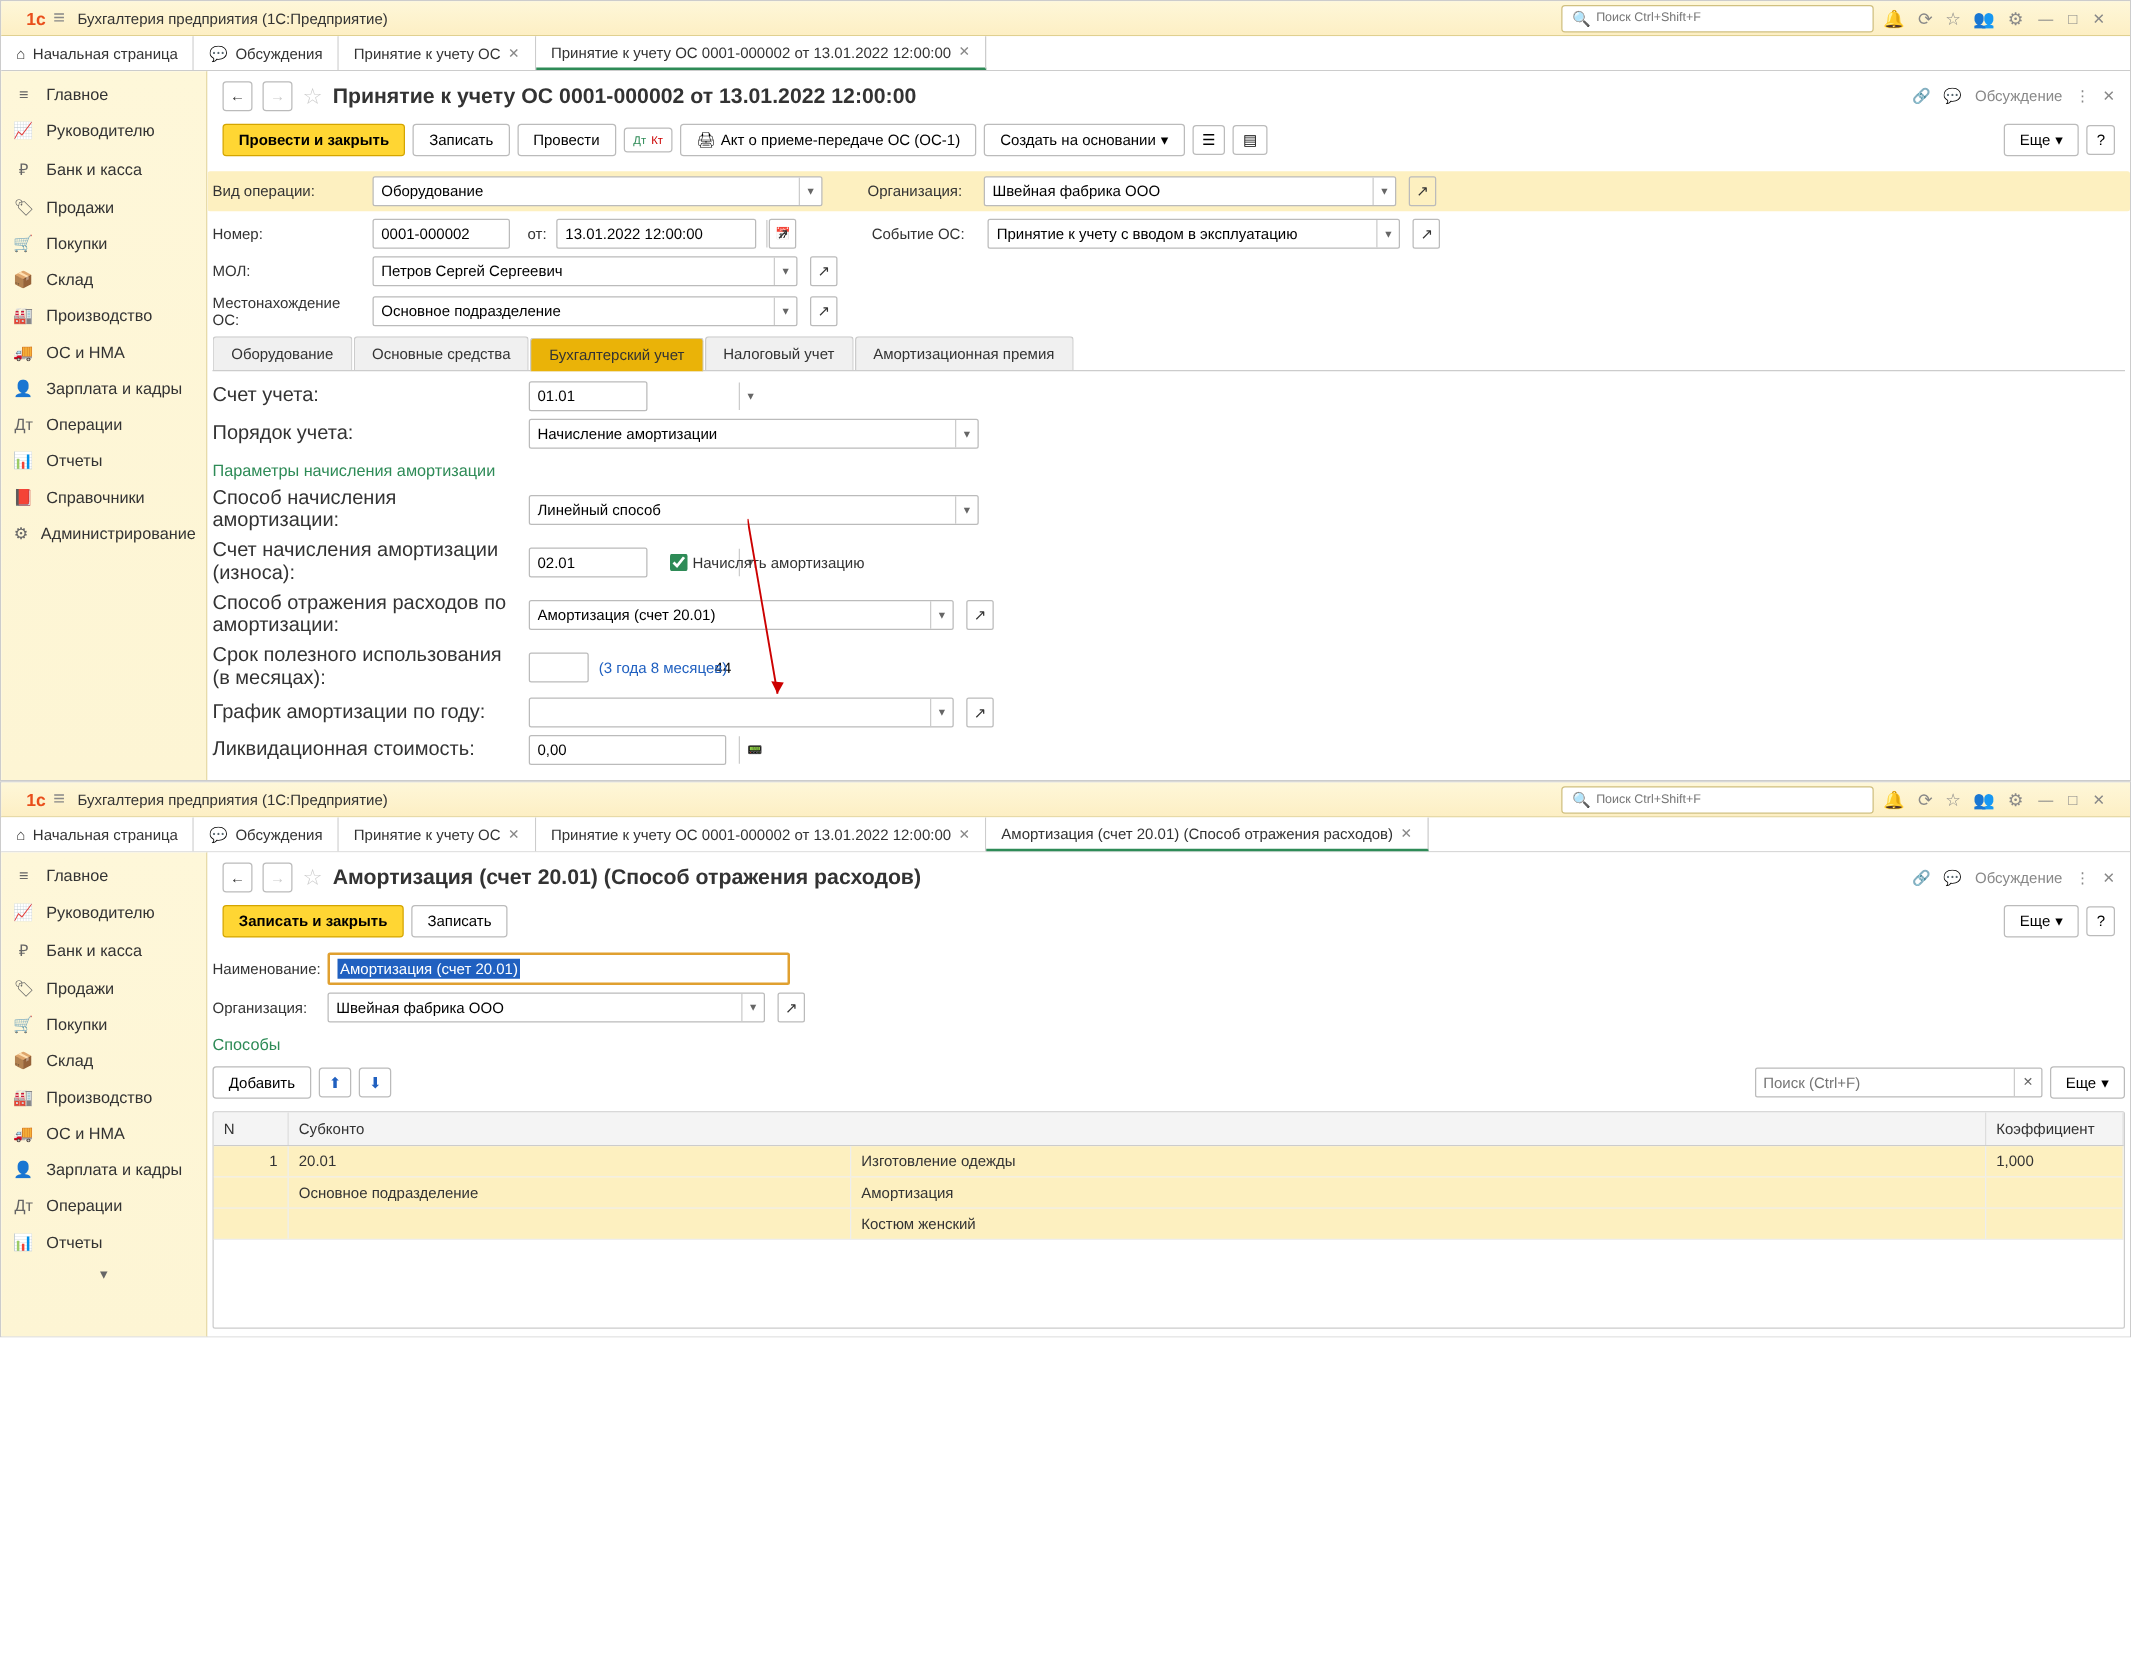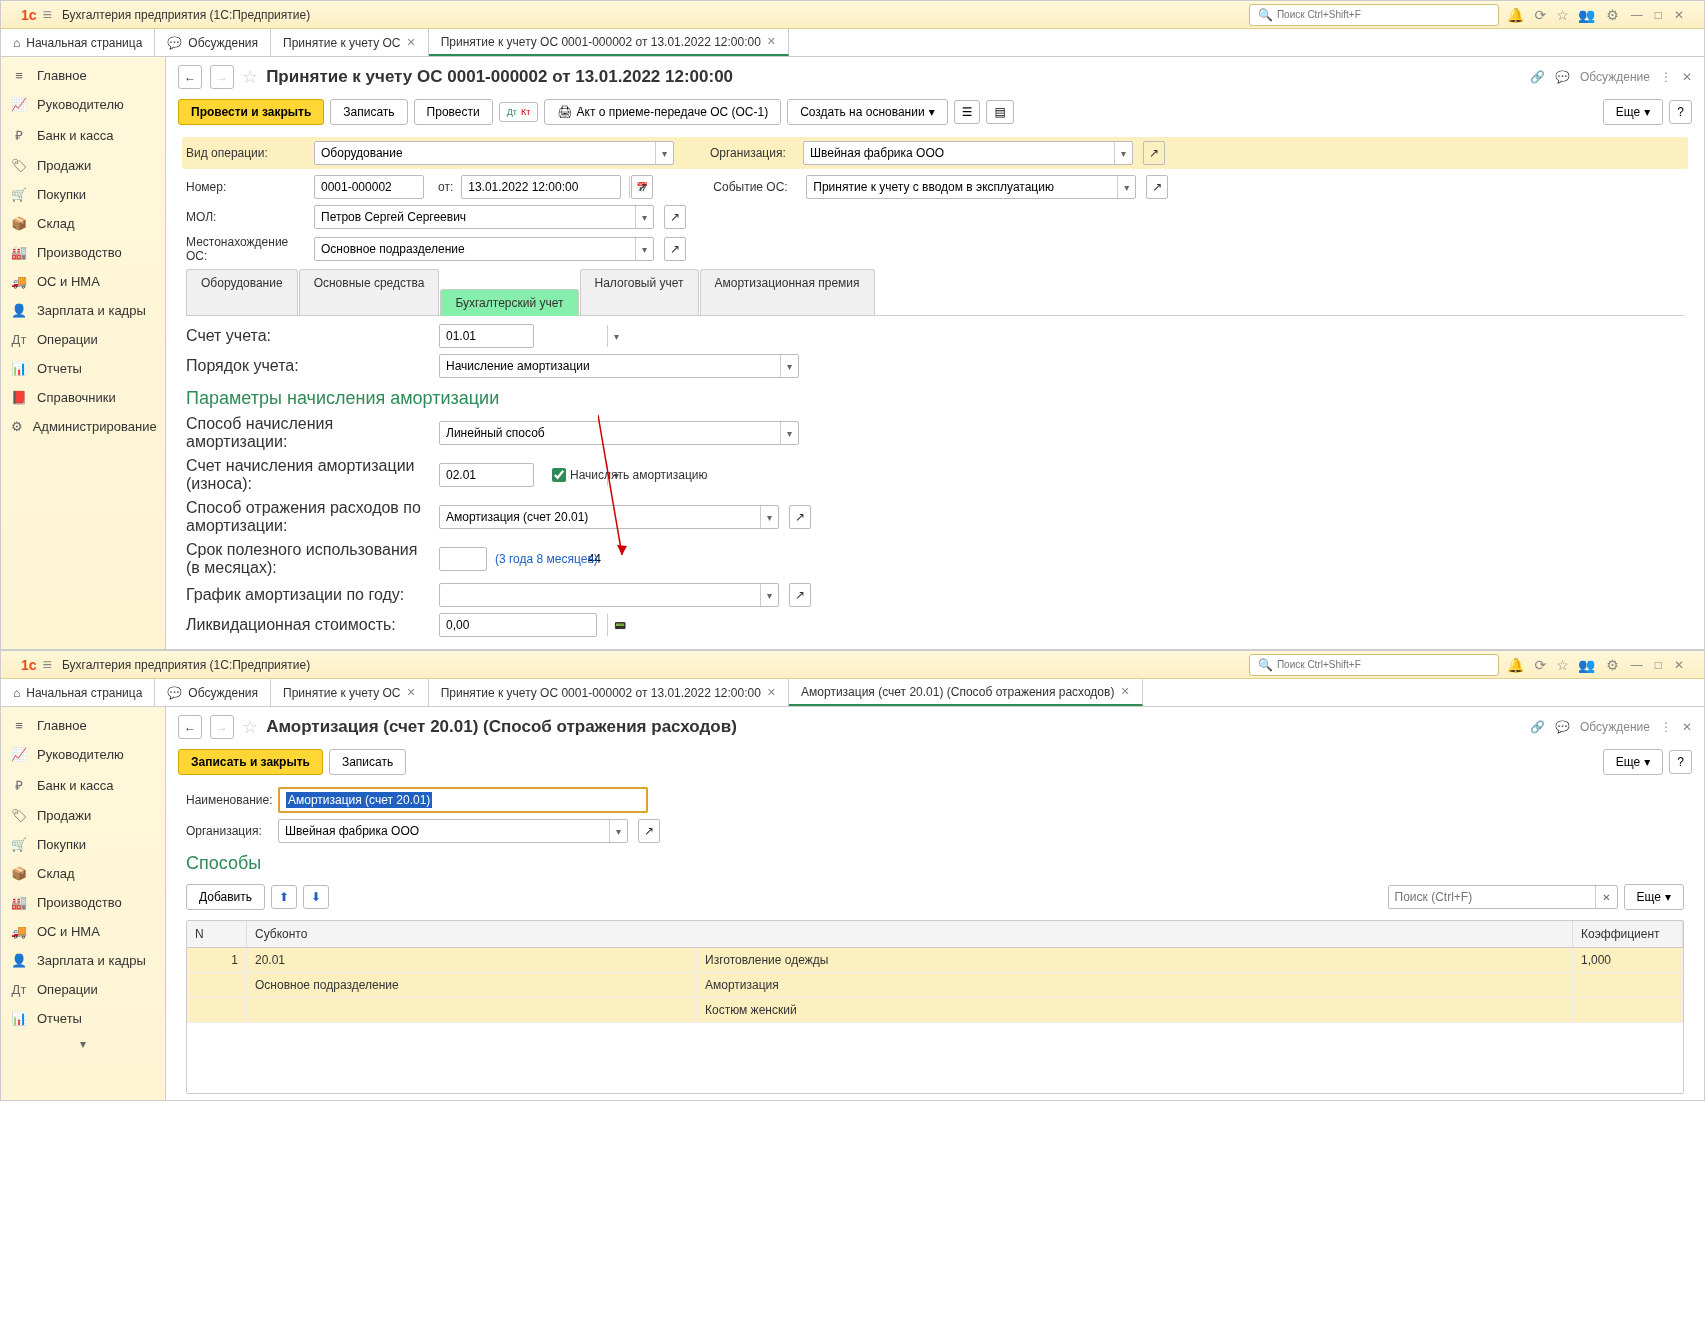--- a/index.html
+++ b/index.html
@@ -25,33 +25,33 @@
 .content { flex: 1; padding: 0; background: #fff; overflow: hidden; }
 .doc-header { padding: 8px 12px 4px; display: flex; align-items: center; gap: 8px; }
 .nav-btn { border: 1px solid #bbb; background: #fff; width: 24px; height: 24px; border-radius: 3px; display: inline-flex; align-items: center; justify-content: center; cursor: pointer; }
 .star-icon { color: #ccc; font-size: 18px; }
 .doc-title { font-size: 17px; font-weight: 600; flex: 1; }
 .hdr-right { display: flex; gap: 10px; align-items: center; color: #888; }
 .toolbar { padding: 6px 12px; display: flex; align-items: center; gap: 6px; }
 .btn { border: 1px solid #bbb; background: #fff; padding: 5px 12px; border-radius: 3px; font-size: 12px; cursor: pointer; display: inline-flex; align-items: center; gap: 4px; }
 .btn-primary { background: #ffd633; border-color: #d4a500; font-weight: 600; }
 .btn-small { padding: 4px 7px; }
-.form-area { padding: 6px 20px; }
+.form-area { padding: 6px 4px; }
 .form-row { display: flex; align-items: center; margin-bottom: 6px; gap: 8px; }
 .form-row.hl { background: #fdf0c0; padding: 4px 4px; margin-left: -4px; margin-right: -4px; border-radius: 2px; }
 .label { width: 120px; font-size: 12px; }
 .label-wide { width: 245px; font-size: 16px; }
 .label-mid { width: 85px; font-size: 12px; text-align: left; }
 .input-grp { display: flex; border: 1px solid #bbb; border-radius: 2px; background: #fff; }
 .input-grp input, .input-grp .inp-text { border: none; padding: 4px 6px; font-size: 12px; outline: none; background: transparent; }
 .input-grp .inp-btn { border-left: 1px solid #ccc; padding: 0 6px; display: flex; align-items: center; cursor: pointer; color: #666; font-size: 10px; }
 .tabs-sub { display: flex; border-bottom: 1px solid #ccc; margin-top: 4px; }
 .tab-sub { padding: 6px 14px; font-size: 12px; cursor: pointer; border: 1px solid transparent; border-bottom: none; background: #f0f0f0; border-color: #ccc; margin-right: 1px; border-radius: 3px 3px 0 0; }
-.tab-sub.active { background: #86efac; position: relative; top: 1px; margin-top: 19px; }
-.section-title { color: #2e8b57; font-size: 18px; font-weight: normal; margin: 10px 0 6px; }
+.tab-sub.active { background: #eab308; position: relative; top: 1px; }
+.section-title { color: #2e8b57; font-size: 13px; font-weight: normal; margin: 10px 0 6px; }
 .link-blue { color: #2060c0; cursor: pointer; }
 .checkbox-grp { display: flex; align-items: center; gap: 4px; }
 .table { border: 1px solid #ccc; border-radius: 2px; margin-top: 6px; }
 .table-head { display: flex; background: #f4f4f4; border-bottom: 1px solid #ccc; }
 .th { padding: 6px 8px; font-size: 12px; border-right: 1px solid #ddd; }
 .table-row { display: flex; border-bottom: 1px solid #eee; }
 .table-row.hl { background: #fdf0c0; }
 .td { padding: 5px 8px; font-size: 12px; border-right: 1px solid #eee; }
 .selected-input { background: #2060c0; color: #fff; padding: 1px 2px; }
 .down-arrow { text-align: center; padding: 4px; color: #666; cursor: pointer; }

